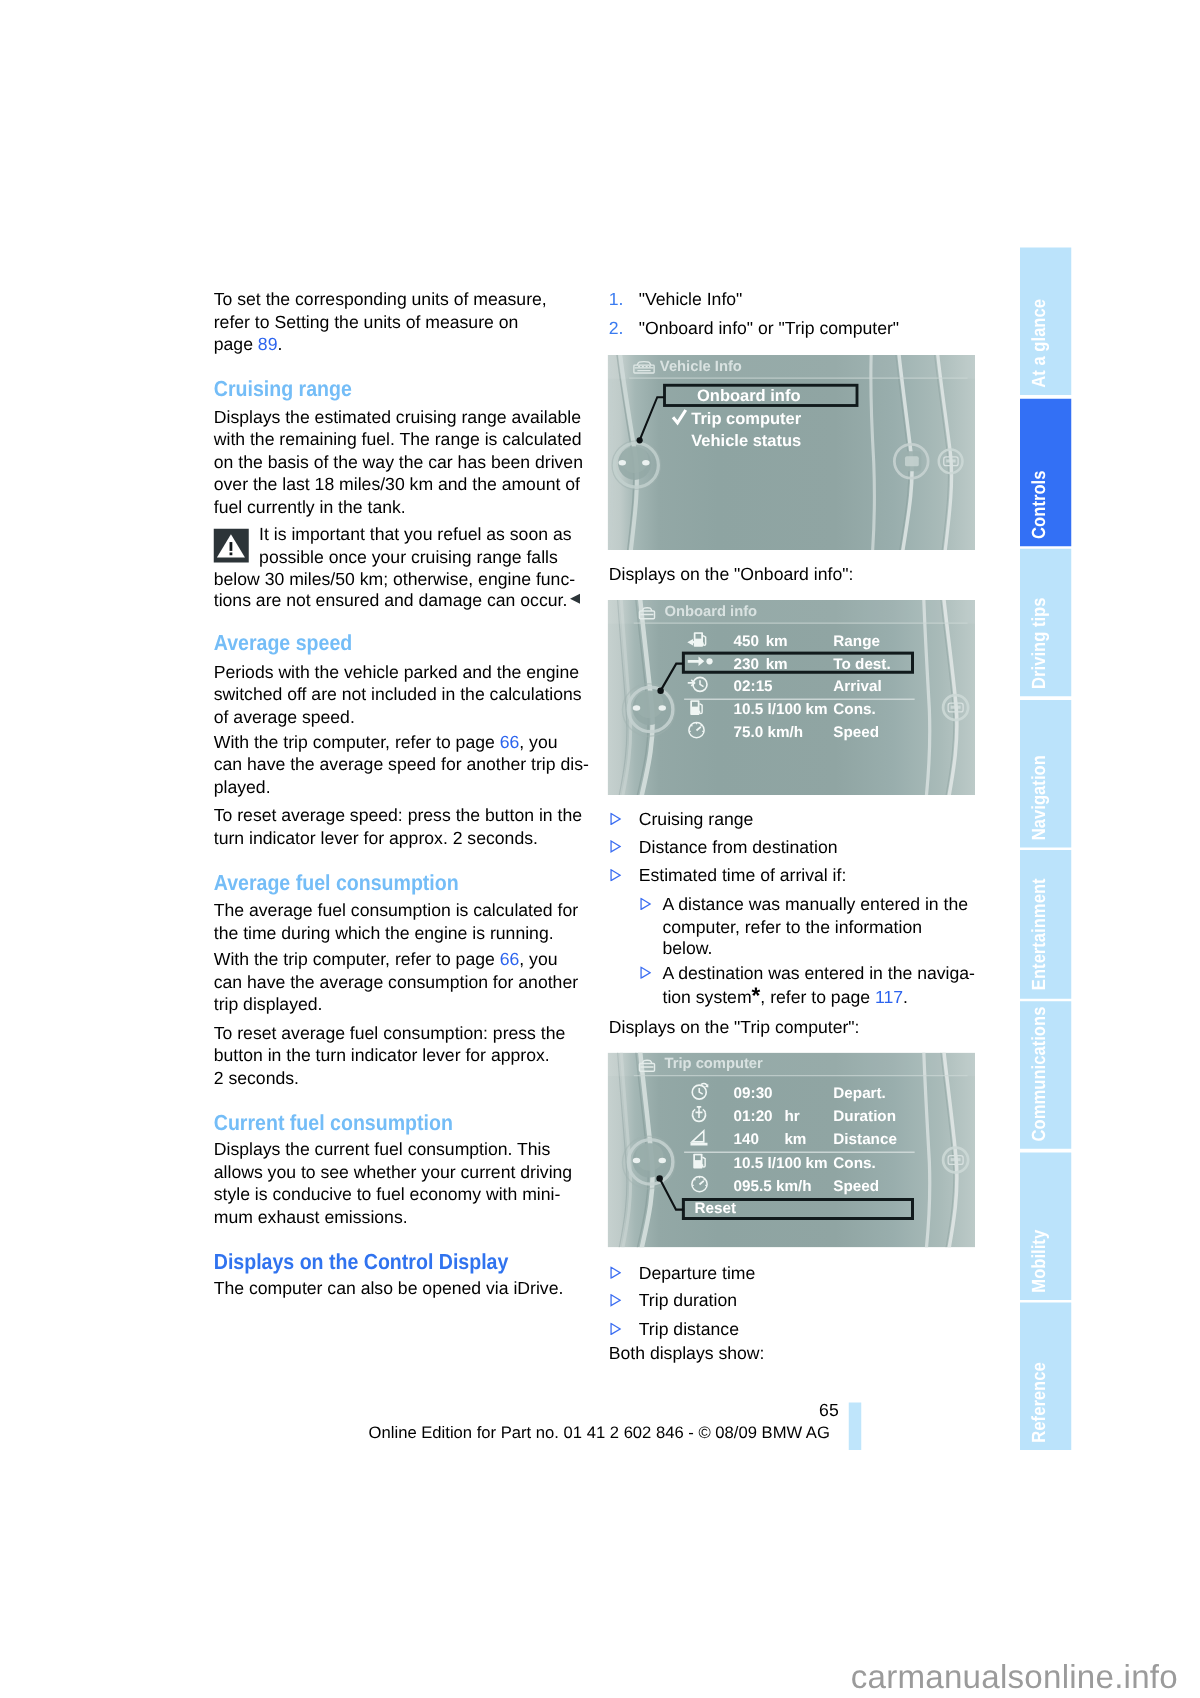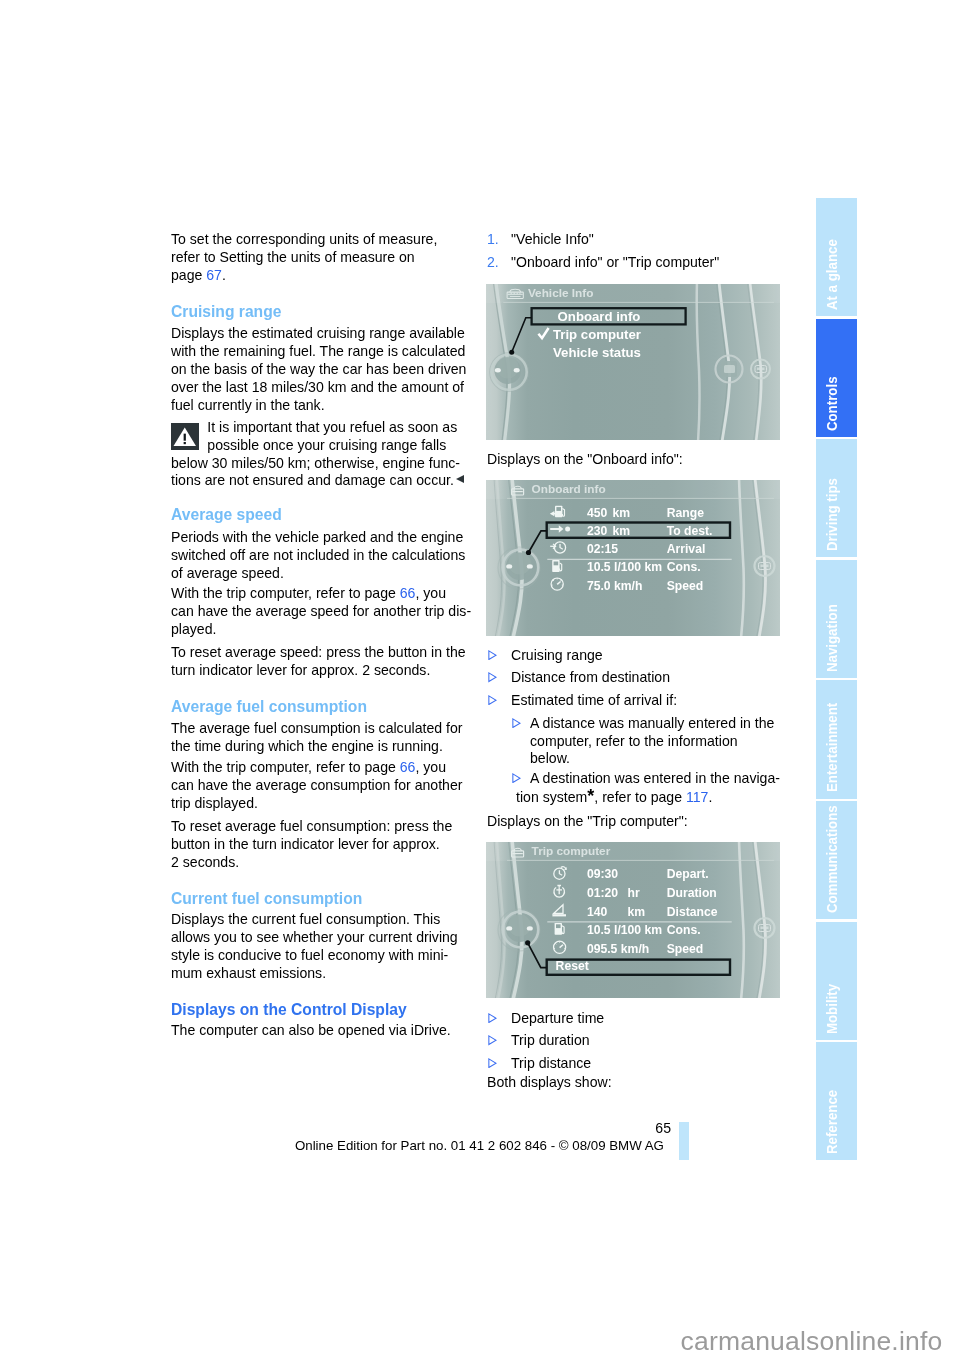--- a/index.html
+++ b/index.html
@@ -54,21 +54,21 @@
   #shot3{top:842px;height:156px;}
   .shot svg{display:block;}
 </style>
 </head>
 <body>
 
 <div class="page">
   <div id="colL">
       <div class="ln" style="left: 171px; top: 239.31px;">To set the corresponding units of measure,</div>
       <div class="ln" style="left: 171px; top: 257.31px;">refer to Setting the units of measure on</div>
-      <div class="ln" style="left: 171px; top: 275.31px;">page <span class="lnk">67</span>.</div>
+      <div class="ln" style="left: 171px; top: 275.31px;">page <span class="lnk">89</span>.</div>
       <div class="ln hl" style="left: 171px; top: 310.719px;">Cruising range</div>
       <div class="ln" style="left: 171px; top: 333.11px;">Displays the estimated cruising range available</div>
       <div class="ln" style="left: 171px; top: 351.11px;">with the remaining fuel. The range is calculated</div>
       <div class="ln" style="left: 171px; top: 369.21px;">on the basis of the way the car has been driven</div>
       <div class="ln" style="left: 171px; top: 387.21px;">over the last 18 miles/30 km and the amount of</div>
       <div class="ln" style="left: 171px; top: 405.31px;">fuel currently in the tank.</div>
       <div class="ln" style="left: 207.3px; top: 426.61px;">It is important that you refuel as soon as</div>
       <div class="ln" style="left: 207.3px; top: 444.51px;">possible once your cruising range falls</div>
       <div class="ln" style="left: 171px; top: 462.51px;">below 30 miles/50 km; otherwise, engine func-</div>
       <div class="ln" style="left: 171px; top: 480.31px;">tions are not ensured and damage can occur.</div>
@@ -130,21 +130,21 @@
       </div>
       <div class="ln" style="left: 530px; top: 722.71px;">A distance was manually entered in the</div>
       <div class="ln" style="left: 530px; top: 740.51px;">computer, refer to the information</div>
       <div class="ln" style="left: 530px; top: 758.31px;">below.</div>
       <div class="tri" style="left: 511.7px; top: 717.55px;">
         <svg width="9" height="10.4" viewBox="0 0 9 10.4">
           <path d="M0.85 0.85 L8.1 5.2 L0.85 9.55 Z" fill="none" stroke="#3d6ff2" stroke-width="1.05" stroke-linejoin="miter"></path>
         </svg>
       </div>
       <div class="ln" style="left: 530px; top: 777.81px;">A destination was entered in the naviga-</div>
-      <div class="ln" style="left: 516px; top: 795.61px;">tion system<span class="ast">*</span>, refer to page <span class="lnk">117</span>.</div>
+      <div class="ln" style="left: 530px; top: 795.61px;">tion system<span class="ast">*</span>, refer to page <span class="lnk">117</span>.</div>
       <div class="tri" style="left: 511.7px; top: 772.65px;">
         <svg width="9" height="10.4" viewBox="0 0 9 10.4">
           <path d="M0.85 0.85 L8.1 5.2 L0.85 9.55 Z" fill="none" stroke="#3d6ff2" stroke-width="1.05" stroke-linejoin="miter"></path>
         </svg>
       </div>
       <div class="ln" style="left: 487px; top: 820.71px;">Displays on the "Trip computer":</div>
       <div class="ln" style="left: 511px; top: 1017.91px;">Departure time</div>
       <div class="tri" style="left: 488.1px; top: 1012.8px;">
         <svg width="9" height="10.4" viewBox="0 0 9 10.4">
           <path d="M0.85 0.85 L8.1 5.2 L0.85 9.55 Z" fill="none" stroke="#3d6ff2" stroke-width="1.05" stroke-linejoin="miter"></path>

